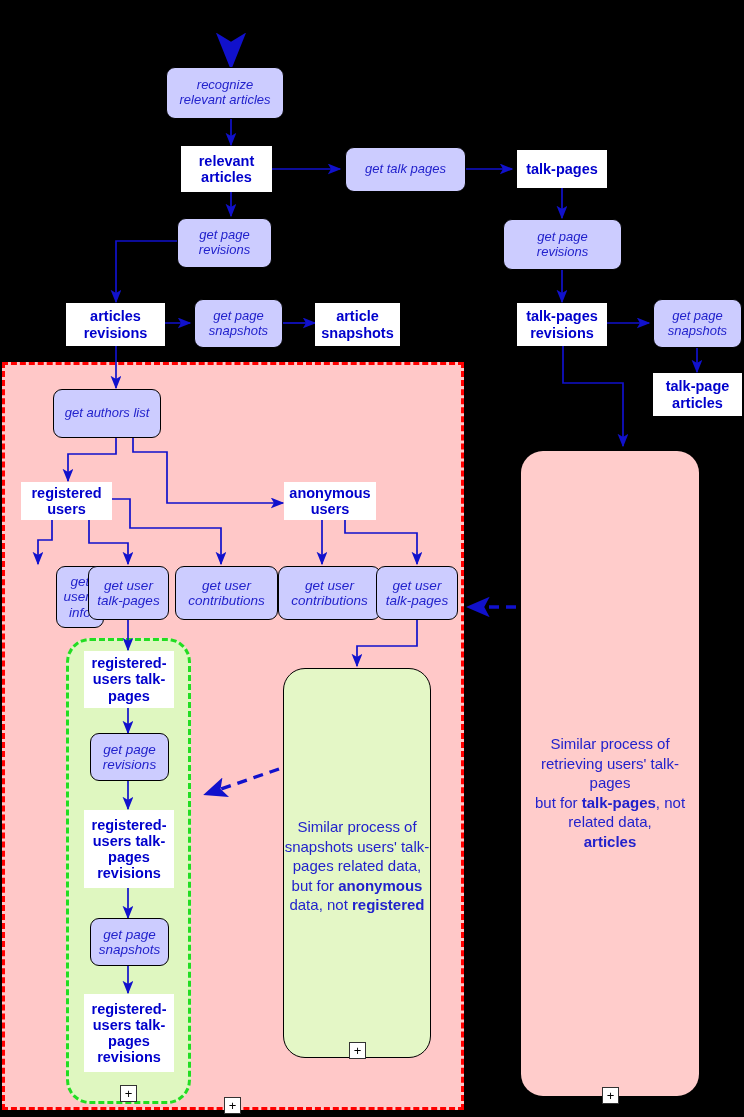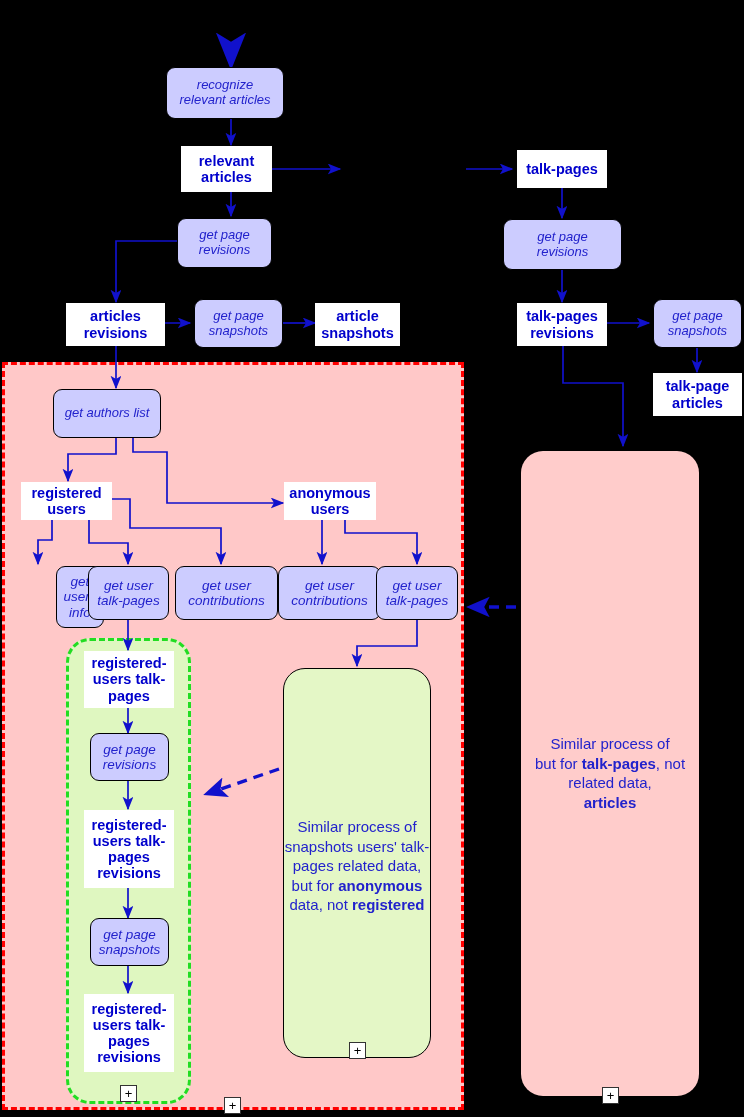--- a/index.html
+++ b/index.html
@@ -28,20 +28,21 @@
 </head>
 <body>
 
 <div id="stage">
 
   <div class="region-red" style="left:2px;top:362px;width:462px;height:748px;"></div>
 
   <div class="panel-pink" style="left:521px;top:451px;width:178px;height:645px;">
     <div class="panel-text" style="top:283px;">
       <div>Similar process of</div>
+      <div>retrieving users' talk-pages</div>
       <div><span>but for </span><b>talk-pages</b><span>, not</span></div>
       <div>related data,</div>
       <div><b>articles</b></div>
     </div>
   </div>
   <div class="plus" style="left:602px;top:1087px;">+</div>
 
   <div class="region-green" style="left:66px;top:638px;width:125px;height:466px;"></div>
 
   <div class="panel-green" style="left:283px;top:668px;width:148px;height:390px;">
@@ -133,20 +134,23 @@
     </g>
   </svg>
 
 
   <div class="node proc-node" style="left:166px;top:67px;width:118px;height:52px;white-space:pre-line;"><span>recognize
 relevant articles</span></div>
 
   <div class="node data-node" style="left:181px;top:146px;width:91px;height:46px;white-space:pre-line;"><span>relevant
 articles</span></div>
 
+  <div class="node proc-node" style="left:345px;top:147px;width:121px;height:45px;">
+      <span>get talk pages</span>
+    </div>
 
   <div class="node data-node" style="left:517px;top:150px;width:90px;height:38px;">
       <span>talk-pages</span>
     </div>
 
   <div class="node proc-node" style="left:177px;top:218px;width:95px;height:50px;white-space:pre-line;"><span>get page
 revisions</span></div>
 
   <div class="node proc-node" style="left:503px;top:219px;width:119px;height:51px;white-space:pre-line;"><span>get page
 revisions</span></div>

